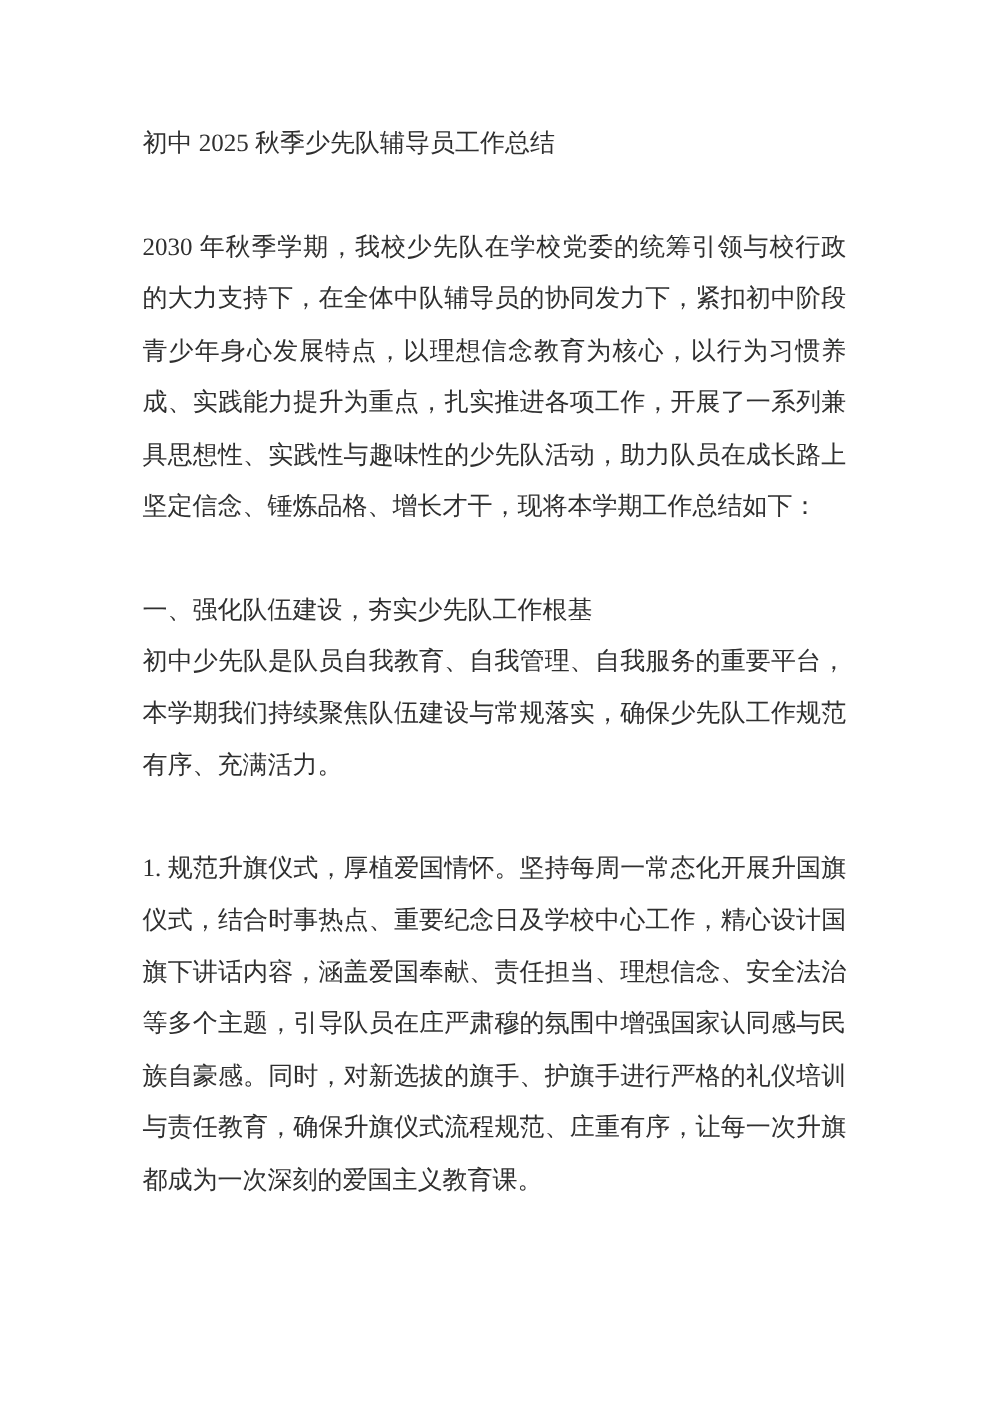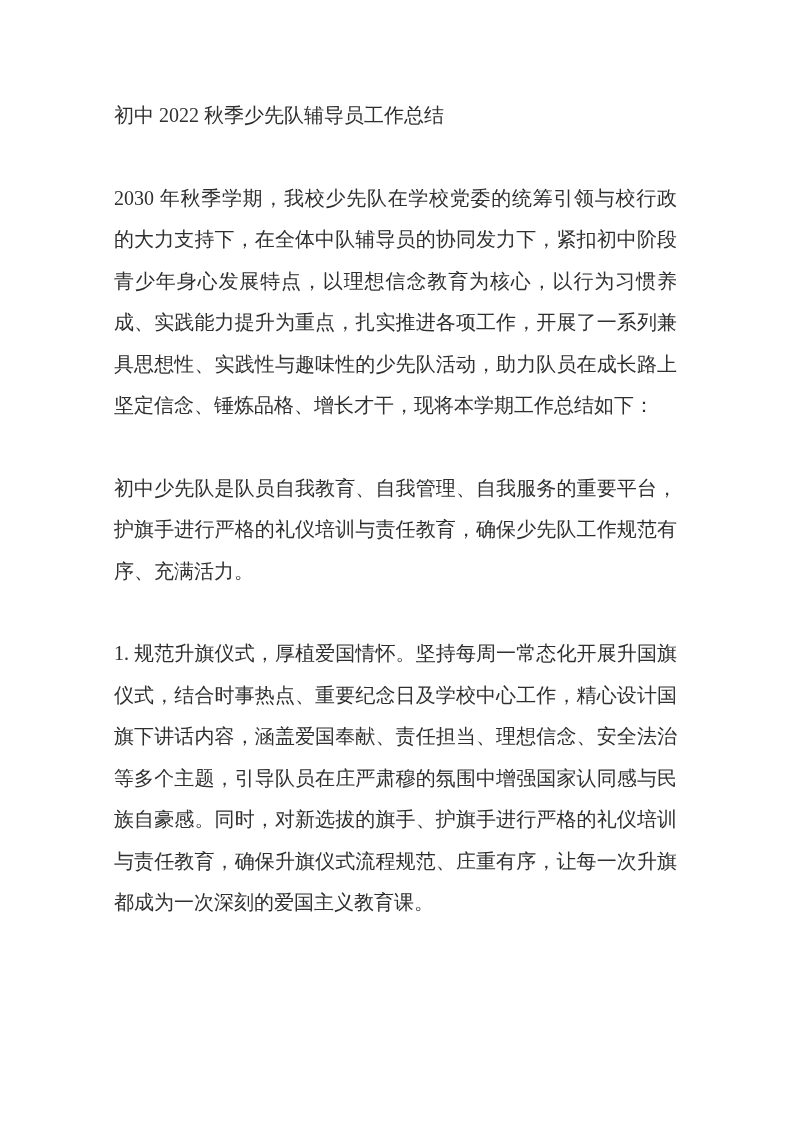--- a/index.html
+++ b/index.html
@@ -41,22 +41,23 @@
   }
   .no-bottom-gap {
     margin-bottom: 0;
   }
 </style>
 </head>
 <body style="background: rgb(255, 255, 255);">
 
 <div class="page" style="background: rgb(255, 255, 255); color: rgb(47, 47, 47);">
 
-  <h1 class="block doc-title">初中 2022 秋季少先队辅导员工作总结</h1>
+  <h1 class="block doc-title">初中 2025 秋季少先队辅导员工作总结</h1>
 
   <p class="block">2030 年秋季学期，我校少先队在学校党委的统筹引领与校行政的大力支持下，在全体中队辅导员的协同发力下，紧扣初中阶段青少年身心发展特点，以理想信念教育为核心，以行为习惯养成、实践能力提升为重点，扎实推进各项工作，开展了一系列兼具思想性、实践性与趣味性的少先队活动，助力队员在成长路上坚定信念、锤炼品格、增长才干，现将本学期工作总结如下：</p>
 
+  <h2 class="block section-heading">一、强化队伍建设，夯实少先队工作根基</h2>
 
-  <p class="block">初中少先队是队员自我教育、自我管理、自我服务的重要平台，护旗手进行严格的礼仪培训与责任教育，确保少先队工作规范有序、充满活力。</p>
+  <p class="block">初中少先队是队员自我教育、自我管理、自我服务的重要平台，本学期我们持续聚焦队伍建设与常规落实，确保少先队工作规范有序、充满活力。</p>
 
   <p class="block no-bottom-gap">1. 规范升旗仪式，厚植爱国情怀。坚持每周一常态化开展升国旗仪式，结合时事热点、重要纪念日及学校中心工作，精心设计国旗下讲话内容，涵盖爱国奉献、责任担当、理想信念、安全法治等多个主题，引导队员在庄严肃穆的氛围中增强国家认同感与民族自豪感。同时，对新选拔的旗手、护旗手进行严格的礼仪培训与责任教育，确保升旗仪式流程规范、庄重有序，让每一次升旗都成为一次深刻的爱国主义教育课。</p>
 
 </div>
 
 </body></html>

